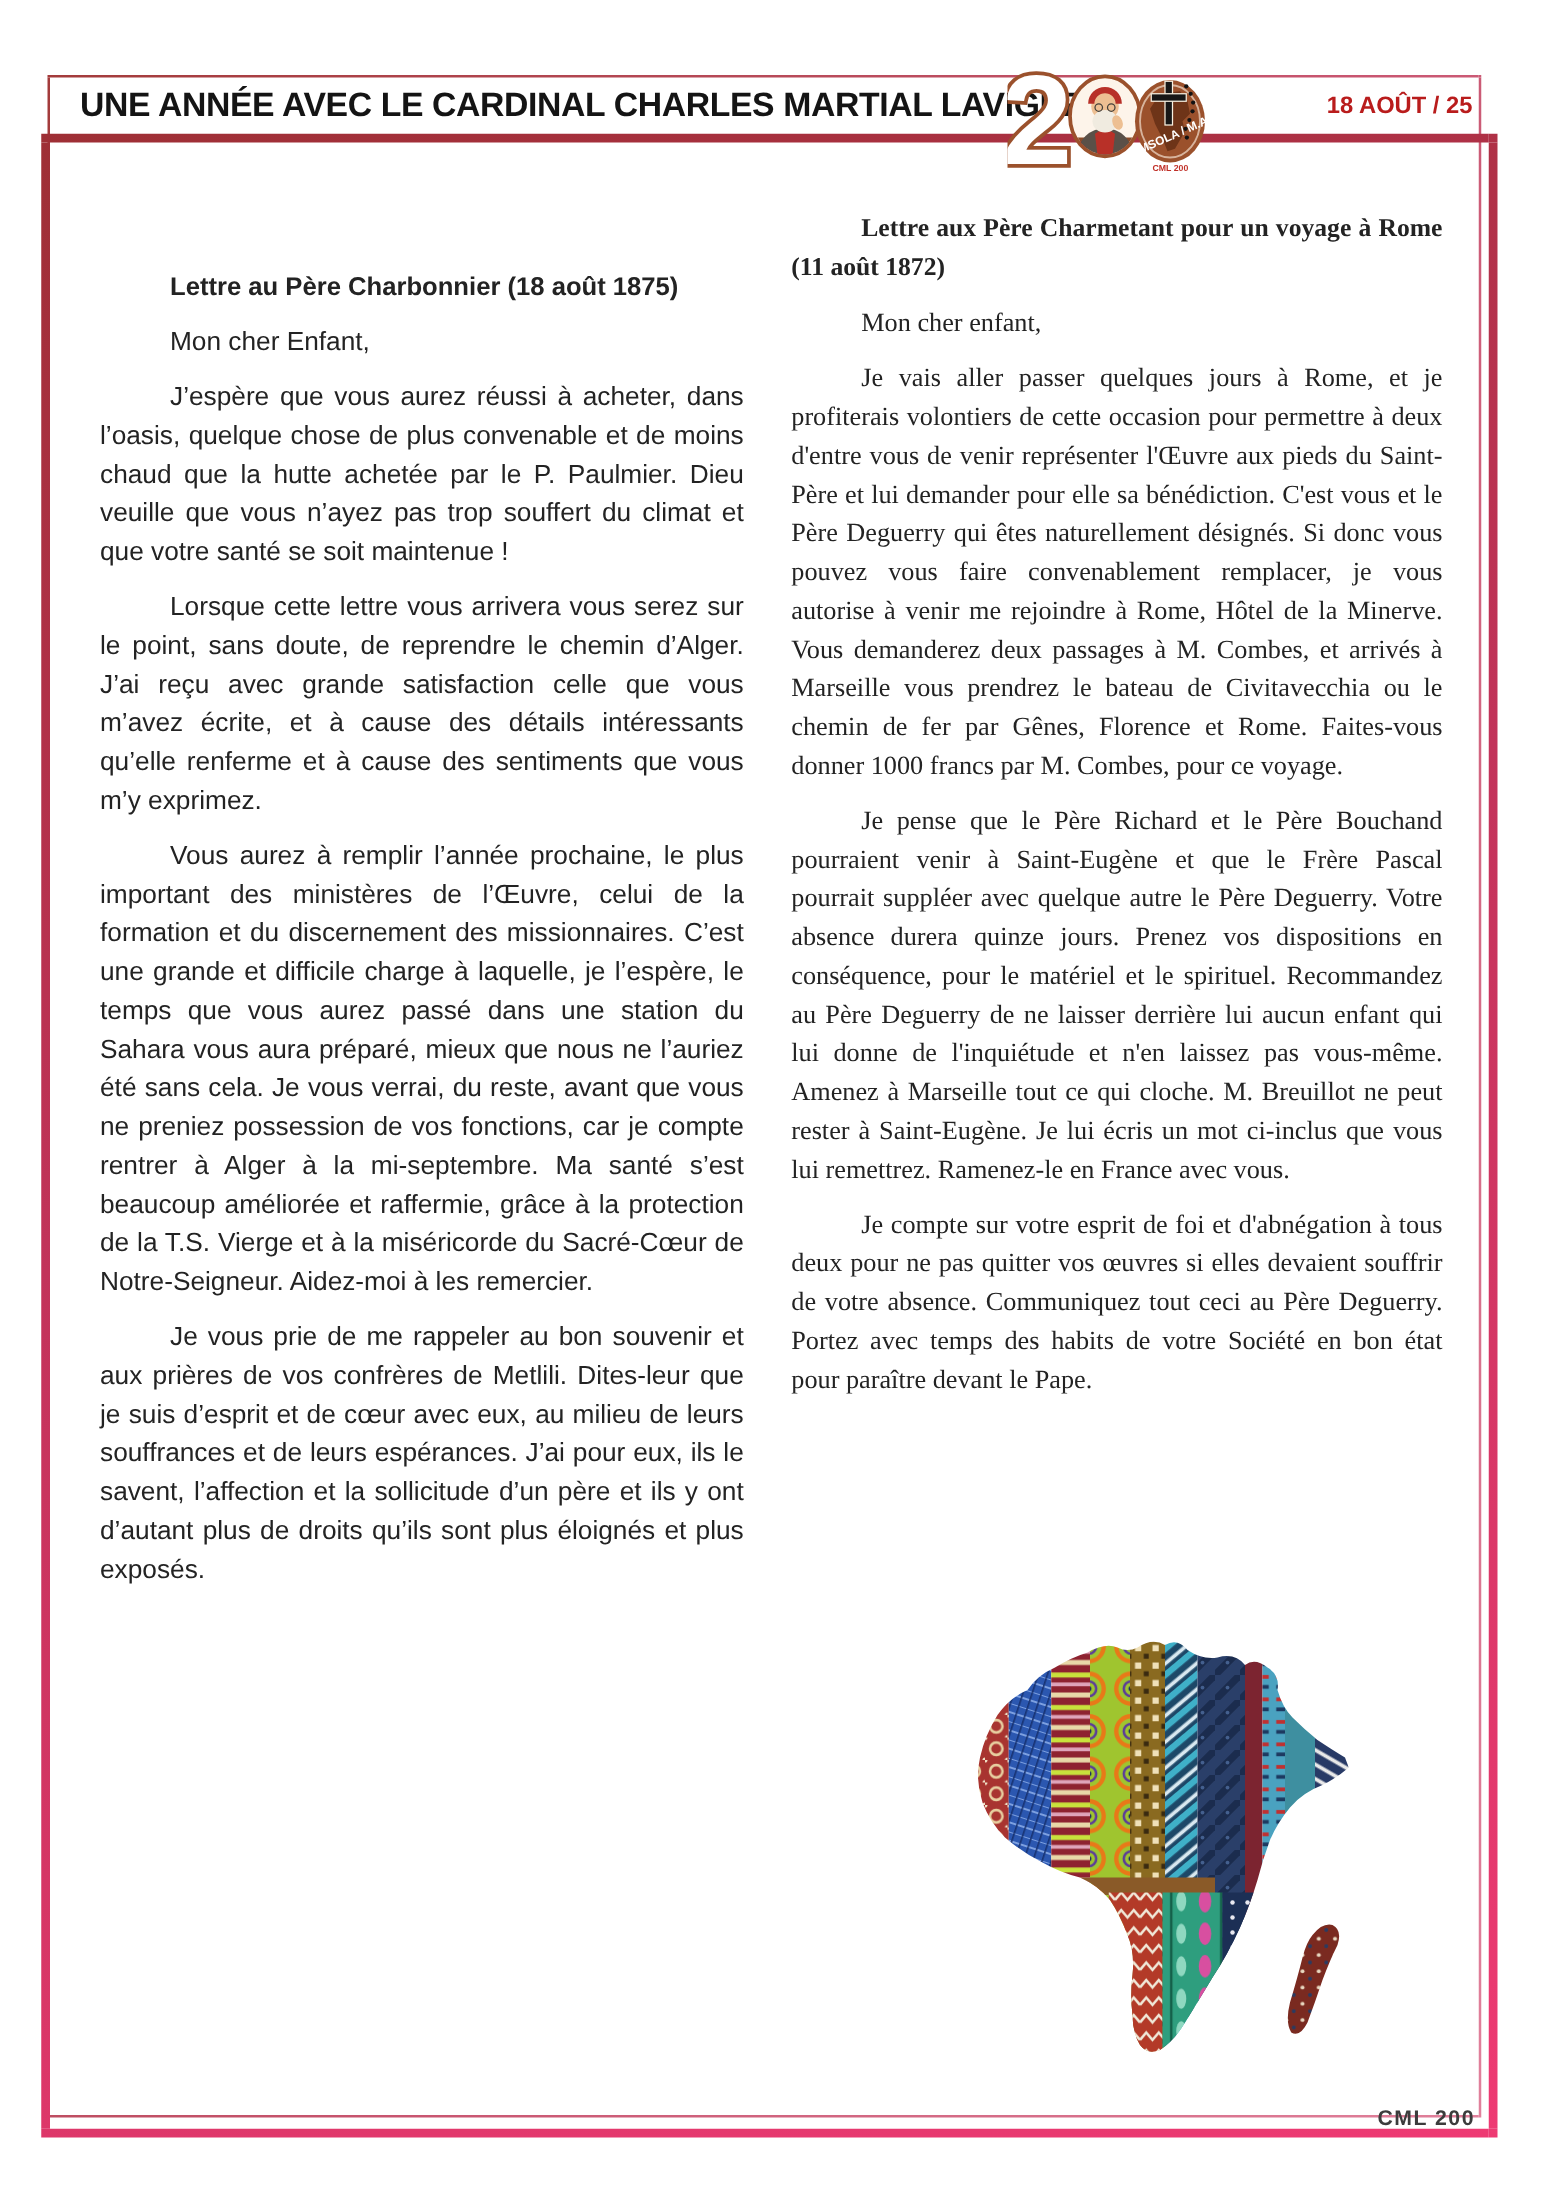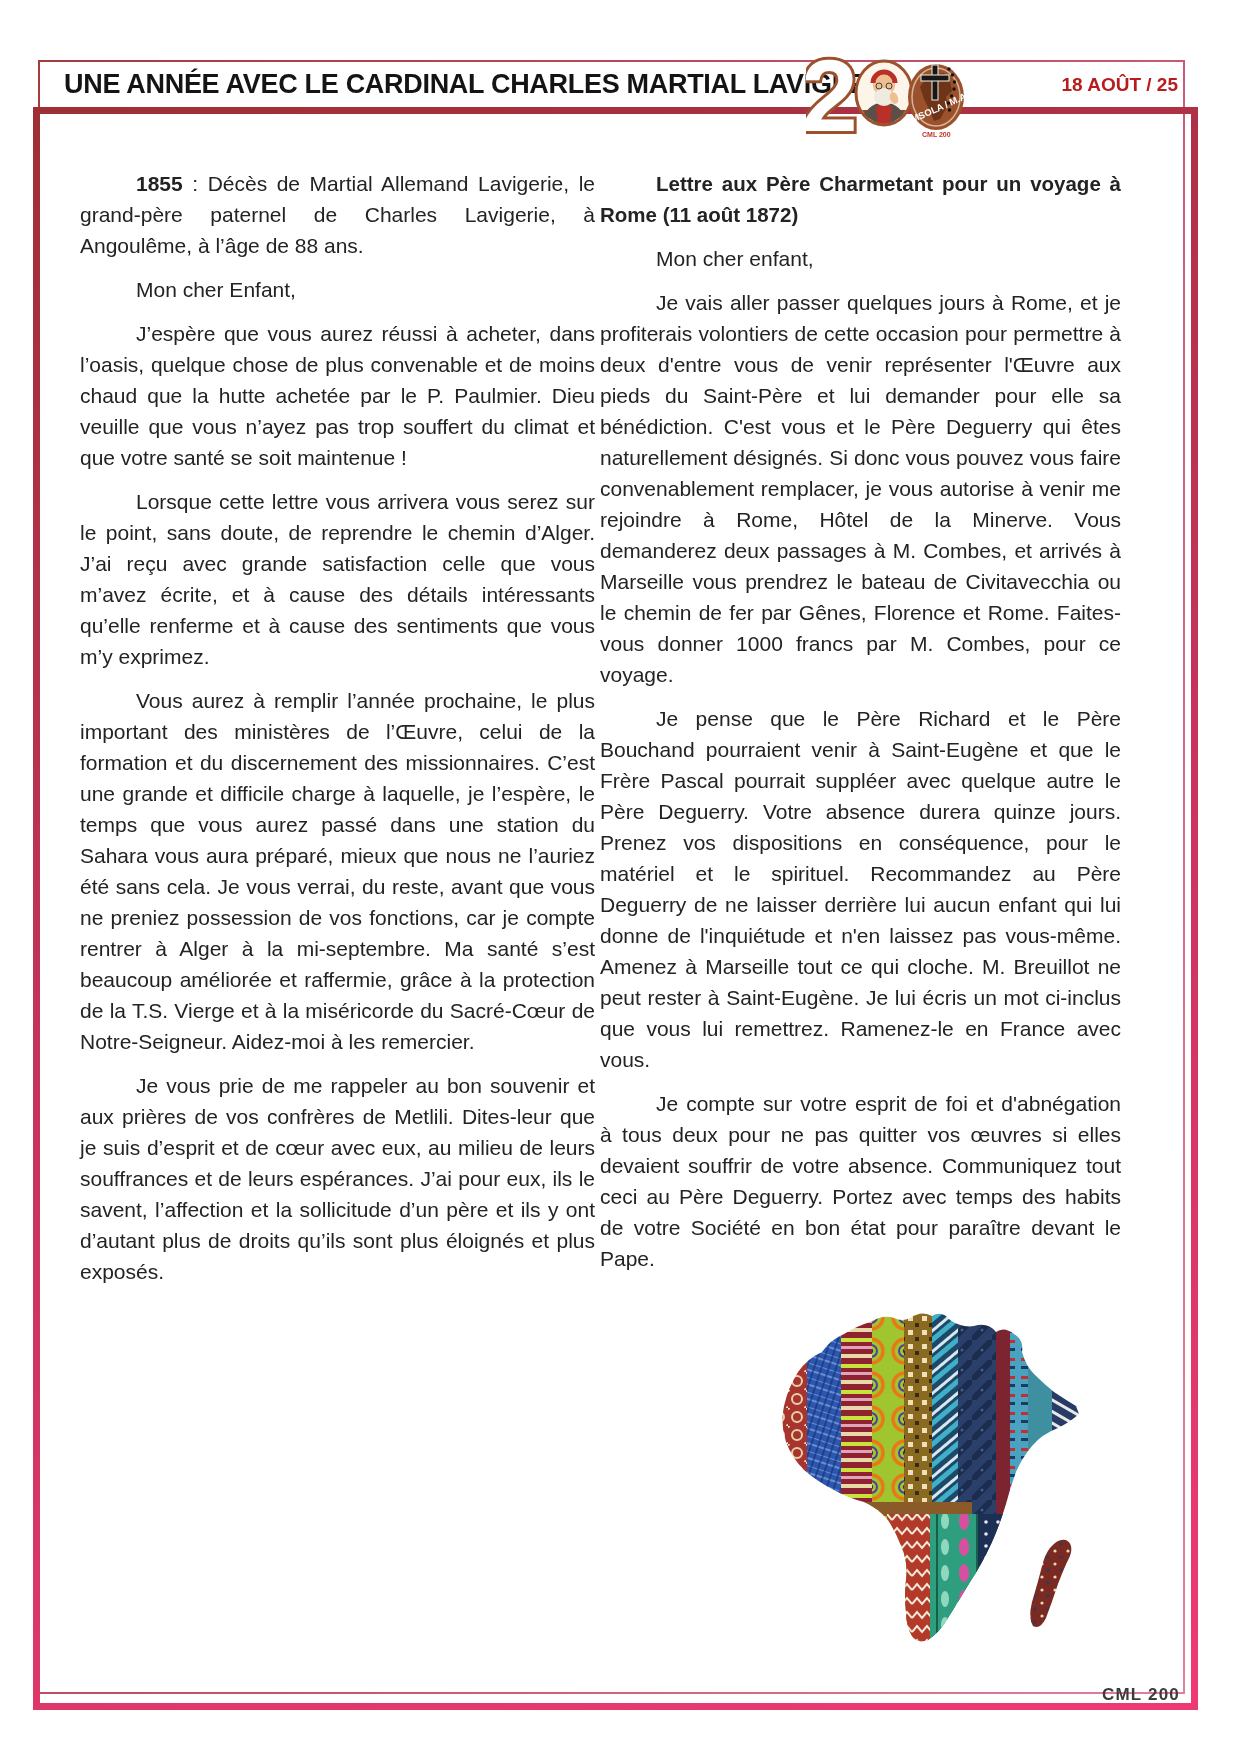--- a/index.html
+++ b/index.html
@@ -12,21 +12,21 @@
   .frame-thick{position:absolute;left:33px;top:107px;width:1165px;height:1603px;
       box-sizing:border-box;border:7px solid;border-image:linear-gradient(160deg,#9e2f35 0%,#c2335a 45%,#ee3a73 100%) 7;}
 
   .header-title{position:absolute;left:64px;top:69px;font-size:27px;font-weight:700;
       letter-spacing:-0.3px;white-space:nowrap;color:#141414;}
   .header-page{position:absolute;top:74px;right:62px;font-size:19px;font-weight:700;color:#b91c1c;}
   .logo{position:absolute;left:806px;top:46px;width:162px;height:94px;}
 
   .col{position:absolute;top:168px;font-size:21px;line-height:31px;text-align:justify;color:#232323;}
   .col-left{left:80px;width:515px;}
-  .col-right{left:600px;width:521px;}
+  .col-right{left:633px;width:521px;font-family:Liberation Serif, serif;}
   .para{margin:0 0 13px;text-indent:56px;}
   .heading{font-weight:700;font-size:20.5px;}
   .gap-top{margin-top:46px;}
   .year{font-weight:700;}
 
   .africa{position:absolute;left:752px;top:1300px;width:332px;height:345px;}
 
   .footer-code{position:absolute;top:1685px;right:60px;font-size:17px;font-weight:700;
       letter-spacing:1.2px;color:#3c3c3c;}
 </style>
@@ -79,21 +79,21 @@
         <circle cx="145.5" cy="50" r="1.7"></circle>
           <circle cx="142.5" cy="57" r="1.7"></circle>
         <circle cx="143.5" cy="64" r="1.7"></circle>
       </g>
       <text transform="rotate(-24 130 60)" x="102" y="66" font-family="Liberation Sans, sans-serif" font-size="9.5" font-weight="bold" fill="#ffffff">MSOLA / M.AFR</text>
     </g>
     <text x="116" y="91" font-family="Liberation Sans, sans-serif" font-size="7" font-weight="bold" fill="#c03028">CML 200</text>
   </svg>
 
   <div class="col col-left">
-    <p class="para"><span class="year">1855</span><span> : Décès de Martial Allemand Lavigerie, le grand-père paternel de Charles Lavigerie, à Angoulême, à l’âge de 88 ans.</span></p>
+    <p class="para heading gap-top">Lettre au Père Charbonnier (18 août 1875)</p>
     <p class="para">Mon cher Enfant,</p>
     <p class="para">J’espère que vous aurez réussi à acheter, dans l’oasis, quelque chose de plus convenable et de moins chaud que la hutte achetée par le P. Paulmier. Dieu veuille que vous n’ayez pas trop souffert du climat et que votre santé se soit maintenue !</p>
     <p class="para">Lorsque cette lettre vous arrivera vous serez sur le point, sans doute, de reprendre le chemin d’Alger. J’ai reçu avec grande satisfaction celle que vous m’avez écrite, et à cause des détails intéressants qu’elle renferme et à cause des sentiments que vous m’y exprimez.</p>
     <p class="para">Vous aurez à remplir l’année prochaine, le plus important des ministères de l’Œuvre, celui de la formation et du discernement des missionnaires. C’est une grande et difficile charge à laquelle, je l’espère, le temps que vous aurez passé dans une station du Sahara vous aura préparé, mieux que nous ne l’auriez été sans cela. Je vous verrai, du reste, avant que vous ne preniez possession de vos fonctions, car je compte rentrer à Alger à la mi-septembre. Ma santé s’est beaucoup améliorée et raffermie, grâce à la protection de la T.S. Vierge et à la miséricorde du Sacré-Cœur de Notre-Seigneur. Aidez-moi à les remercier.</p>
     <p class="para">Je vous prie de me rappeler au bon souvenir et aux prières de vos confrères de Metlili. Dites-leur que je suis d’esprit et de cœur avec eux, au milieu de leurs souffrances et de leurs espérances. J’ai pour eux, ils le savent, l’affection et la sollicitude d’un père et ils y ont d’autant plus de droits qu’ils sont plus éloignés et plus exposés.</p>
   </div>
 
   <div class="col col-right">
     <p class="para heading">Lettre aux Père Charmetant pour un voyage à Rome (11 août 1872)</p>
     <p class="para">Mon cher enfant,</p>

